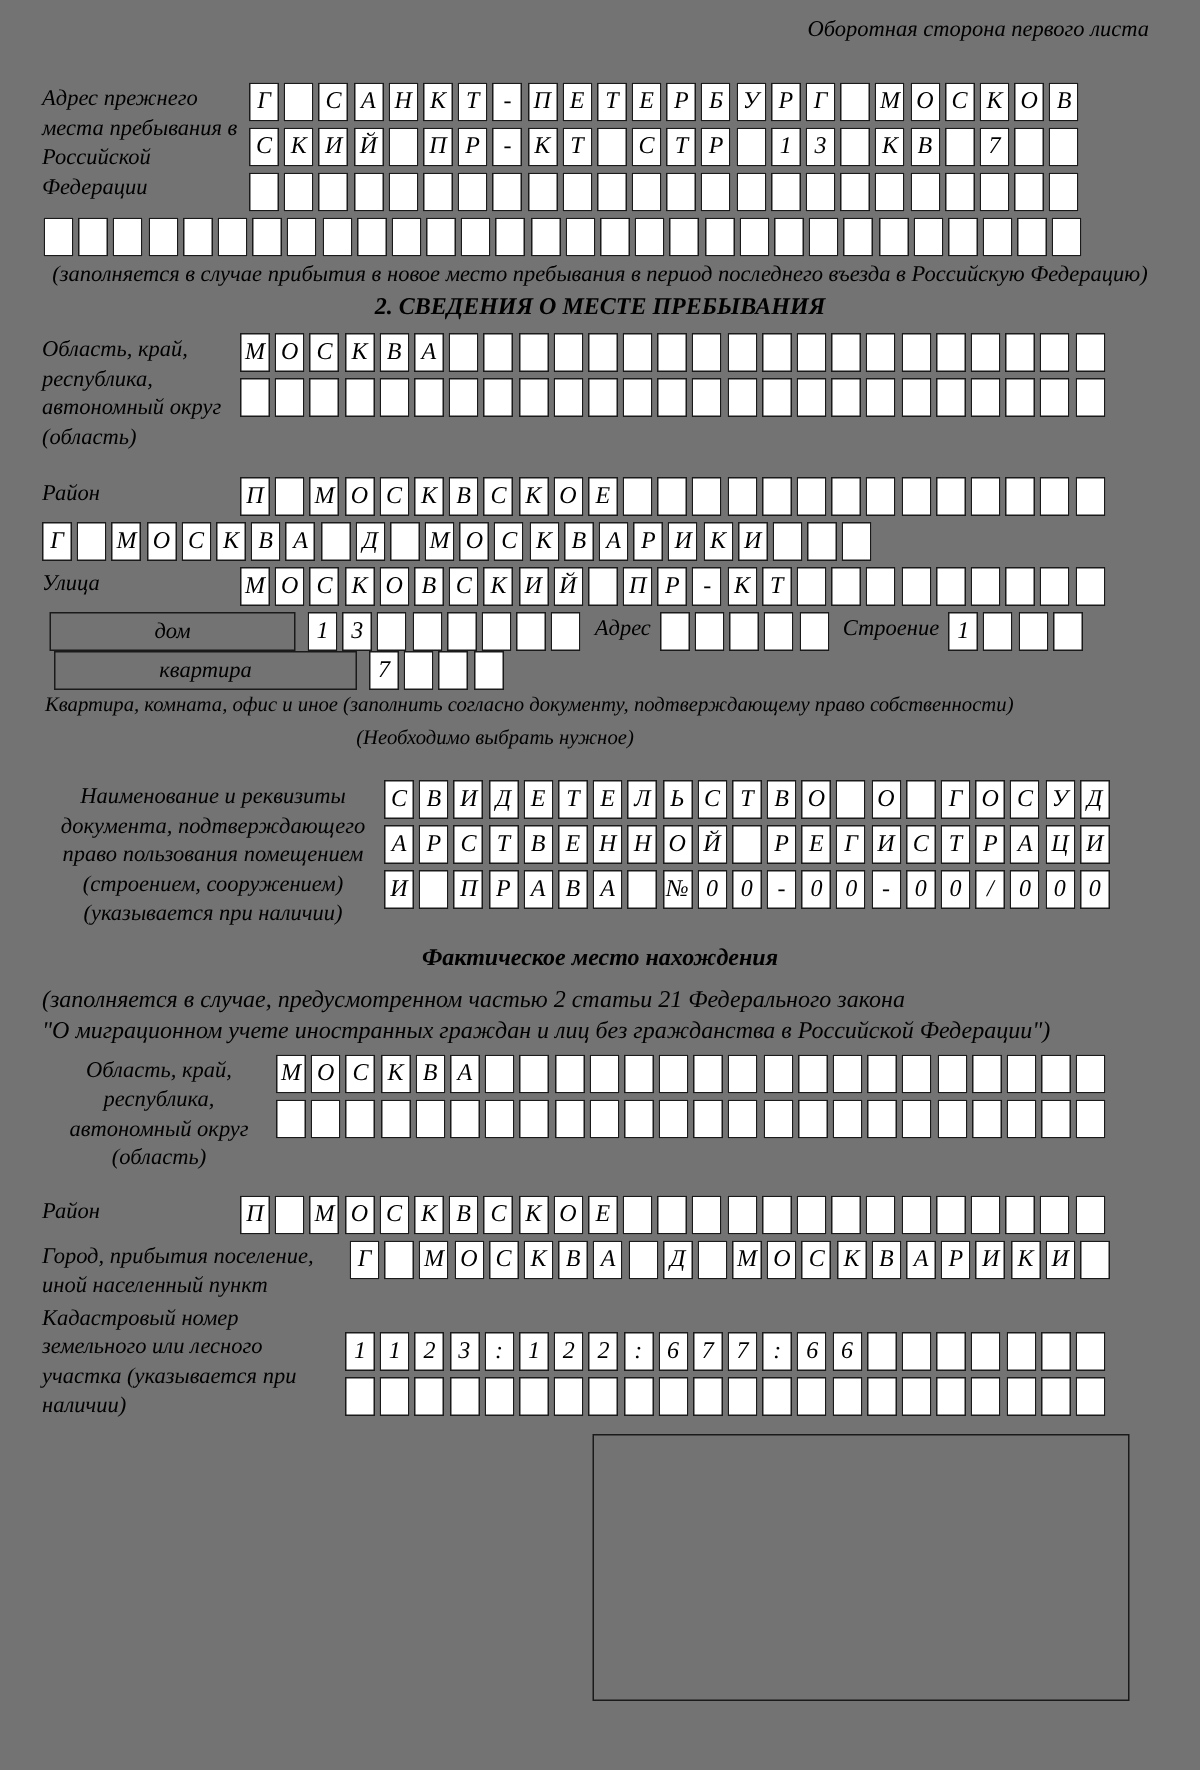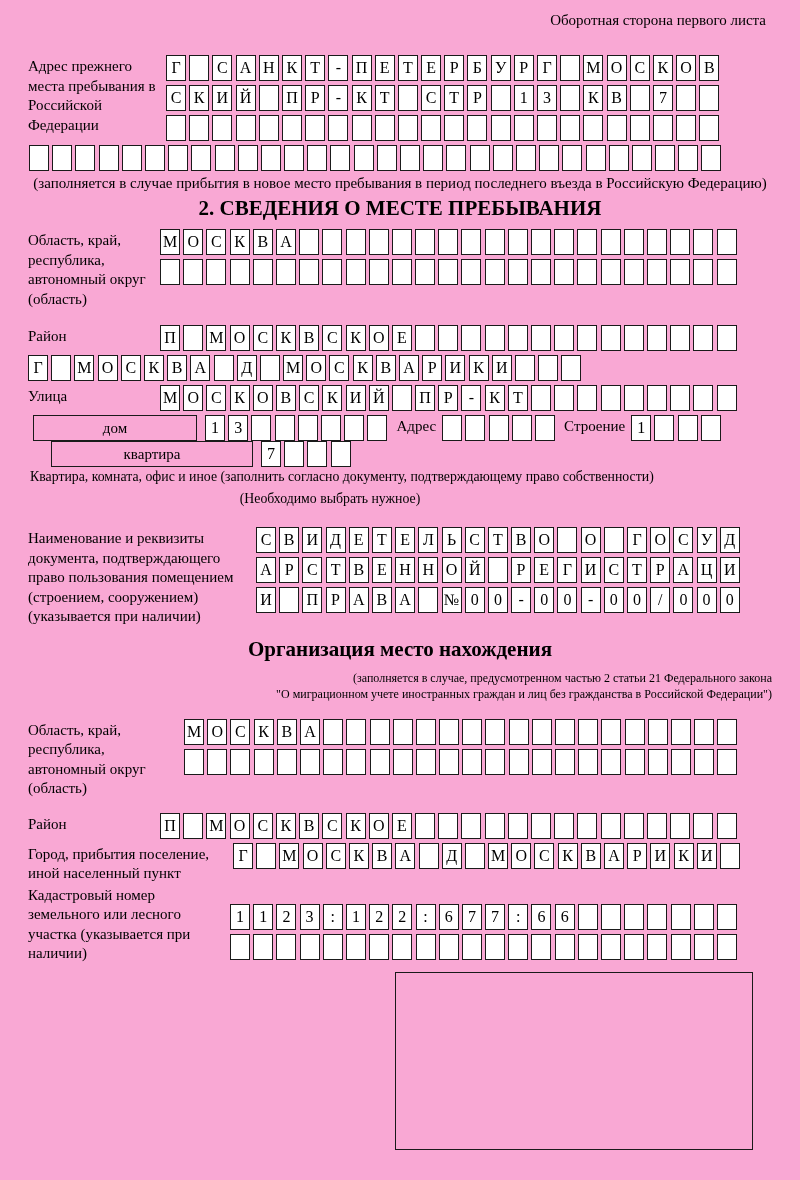--- a/index.html
+++ b/index.html
@@ -1,45 +1,45 @@
 <!DOCTYPE html>
 <html><head>
 <meta charset="utf-8">
 <style>
   html,body{margin:0;padding:0;background:#fff;}
   .page{
     width:800px;height:1180px;box-sizing:border-box;
     padding:12px 28px 0 28px;
-    background:#f9a8d4;color:#000;
+    background:#737373;color:#000;
     font-family:"Liberation Serif","DejaVu Serif",serif;
-    font-size:15px;position:relative;overflow:hidden;
+    font-size:15px;position:relative;overflow:hidden;font-style:italic;
   }
   .hdr-note{text-align:right;padding-right:6px;margin-bottom:26px;}
   .field{display:flex;align-items:flex-start;}
   .flabel{flex:none;line-height:1.3;padding-top:2px;}
   .rows{flex:1;}
   .box-row{display:flex;margin-bottom:4px;}
   .cell{
     flex:none;width:20px;height:26px;box-sizing:border-box;
     border:1.6px solid #1a1a1a;margin-right:3.2px;
     display:inline-flex;align-items:center;justify-content:center;
     font-size:16px;line-height:1;background:#fff;
   }
   .subnote{text-align:center;font-size:15px;margin:2px 0 4px 0;}
-  .sec-title{text-align:center;font-weight:bold;font-size:21px;margin:4px 0 8px 0;}
+  .sec-title{text-align:center;font-weight:bold;font-size:16px;margin:4px 0 8px 0;}
   .bigbox{
     flex:none;height:26px;box-sizing:border-box;border:1.6px solid #1a1a1a;
     display:inline-flex;align-items:center;justify-content:center;font-size:15px;
   }
   .inline-label{flex:none;padding:3px 6px 0 6px;}
   .note-left{font-size:13.8px;margin:2px 0 6px 2px;}
   .chk-row{display:flex;align-items:flex-start;margin-top:2px;}
   .chk-note{width:300px;margin-left:152px;text-align:center;font-size:13.8px;margin-top:2px;margin-bottom:20px;}
-  .fine{ text-align:right;font-size:12px;line-height:1.35;}
-  .stamp-box{width:358px;height:178px;box-sizing:border-box;border:1.7px solid #1a1a1a;margin-left:367px;margin-top:8px;} .mb4{margin-bottom:4px;} .mt6{margin-top:17px;}
+  .fine{ text-align:left;font-size:16px;line-height:1.35;}
+  .stamp-box{width:358px;height:178px;box-sizing:border-box;border:1.7px solid #1a1a1a;margin-left:367px;margin-top:8px;} .mb4{margin-bottom:4px;} .mt6{margin-top:4px;text-align:center;}
   .gap6{width:6px;flex:none;} .gap8{width:8px;flex:none;}
 </style>
 </head>
 <body>
 
 <div class="page">
 
   <div class="hdr-note">Оборотная сторона первого листа</div>
 
   <div class="field">
@@ -341,21 +341,21 @@
       </div>
     <div class="inline-label">Строение</div>
     <div class="box-row" style="margin-bottom:0;">
         <span class="cell">1</span>
         <span class="cell"></span>
         <span class="cell"></span>
         <span class="cell"></span>
       </div>
   </div>
 
-  <div class="field" style="margin-left:23px;">
+  <div class="field" style="margin-left:8px;">
     <div class="bigbox" style="width:202px;">квартира</div>
     <div class="gap8"></div>
     <div class="box-row" style="margin-bottom:0;">
         <span class="cell">7</span>
         <span class="cell"></span>
         <span class="cell"></span>
         <span class="cell"></span>
       </div>
   </div>
   <div class="note-left">Квартира, комната, офис и иное (заполнить согласно документу, подтверждающему право собственности)</div>
@@ -430,21 +430,21 @@
           <span class="cell">0</span>
           <span class="cell">0</span>
           <span class="cell">/</span>
           <span class="cell">0</span>
           <span class="cell">0</span>
           <span class="cell">0</span>
         </div>
     </div>
   </div>
 
-  <div class="sec-title" style="margin-top:10px;">Организация место нахождения</div>
+  <div class="sec-title" style="margin-top:10px;">Фактическое место нахождения</div>
   <div class="fine">(заполняется в случае, предусмотренном частью 2 статьи 21 Федерального закона</div>
   <div class="fine mb4">"О миграционном учете иностранных граждан и лиц без гражданства в Российской Федерации")</div>
 
   <div class="field mt6">
     <div class="flabel" style="width:156px;">Область, край, республика, автономный округ (область)</div>
     <div class="rows">
       <div class="box-row">
           <span class="cell">М</span>
           <span class="cell">О</span>
           <span class="cell">С</span>

